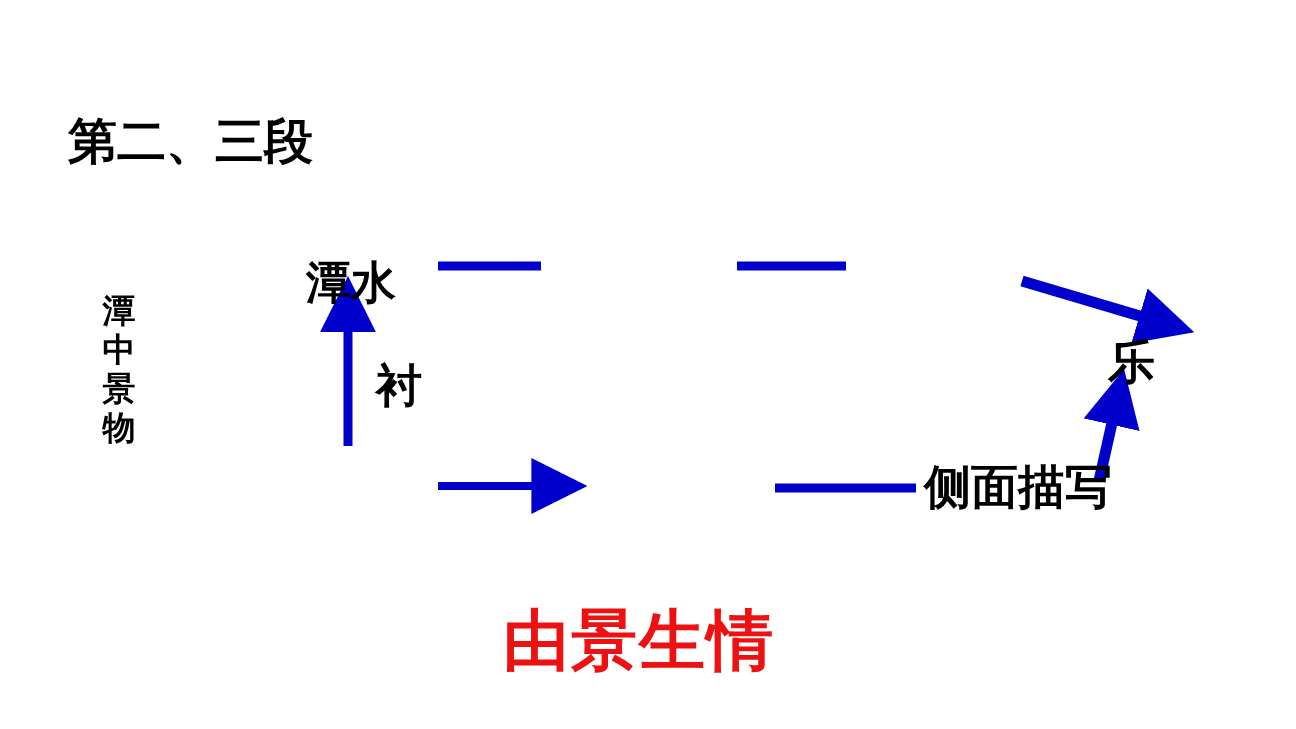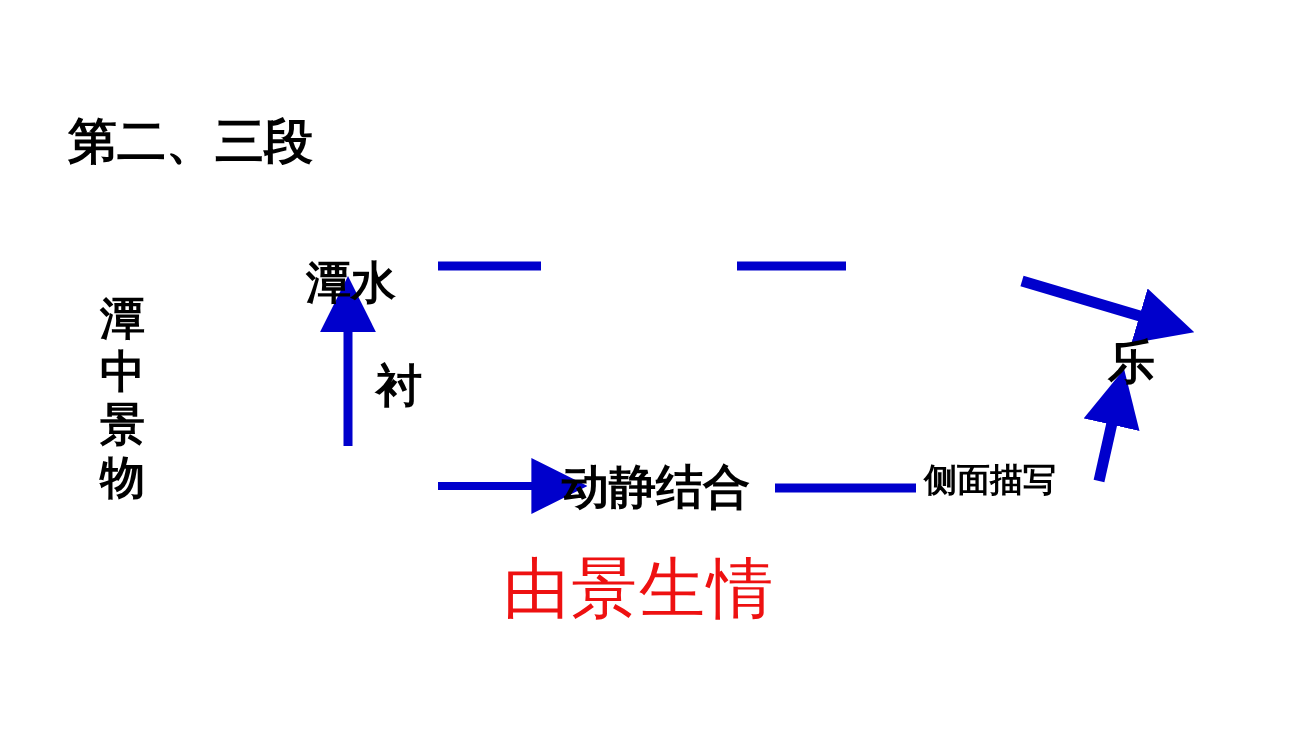--- a/index.html
+++ b/index.html
@@ -25,43 +25,43 @@
   }
   #slide-title {
     left: 68px;
     top: 117px;
     font-size: 49px;
     letter-spacing: 0px;
   }
   #group-label {
     left: 93px;
     top: 292px;
-    font-size: 45px;
+    font-size: 33px;
     line-height: 1.18;
     writing-mode: horizontal-tb;
     width: 52px;
     white-space: normal;
     word-break: break-all;
-    text-align: right;
+    text-align: center;
   }
   #node-tanshui  { left: 306px; top: 260px; font-size: 45px; }
   #node-qingcheng{ left: 559px; top: 248px; font-size: 47px; }
   #node-xinqing  { left: 884px; top: 248px; font-size: 47px; }
   #node-youyu    { left: 306px; top: 463px; font-size: 47px; }
   #node-dongjing { left: 562px; top: 463px; font-size: 47px; }
-  #node-cemian   { left: 924px; top: 463px; font-size: 33px; }
+  #node-cemian   { left: 924px; top: 463px; font-size: 47px; }
   #node-le       { left: 1108px; top: 338px; font-size: 47px; }
   #node-chen     { left: 376px; top: 362px; font-size: 46px; }
 
   #conclusion {
     position: absolute;
     left: 503px;
-    top: 556px;
+    top: 608px;
     font-size: 66px;
-    font-weight: 400;
+    font-weight: 700;
     color: #ee1111;
     letter-spacing: 2px;
     white-space: nowrap;
     line-height: 1;
     text-align: right;
   }
 
   .connector {
     position: absolute;
     left: 0;
@@ -107,21 +107,20 @@
     <line x1="1022" y1="281" x2="1150" y2="319" stroke="#0000cc" stroke-width="11" marker-end="url(#ah-diag)"></line>
 
     <line x1="1099" y1="481" x2="1114" y2="414" stroke="#0000cc" stroke-width="11" marker-end="url(#ah-diag)"></line>
   </svg>
 
   <div class="node" id="node-tanshui">潭水</div>
 
 
 
 
-  <div class="node" id="node-dongjing">动静结合</div>
 
   <div class="node" id="node-cemian">侧面描写</div>
 
   <div class="node" id="node-le">乐</div>
 
   <div class="node" id="node-chen">衬</div>
 
   <div id="conclusion">由景生情</div>
 
 </div>

